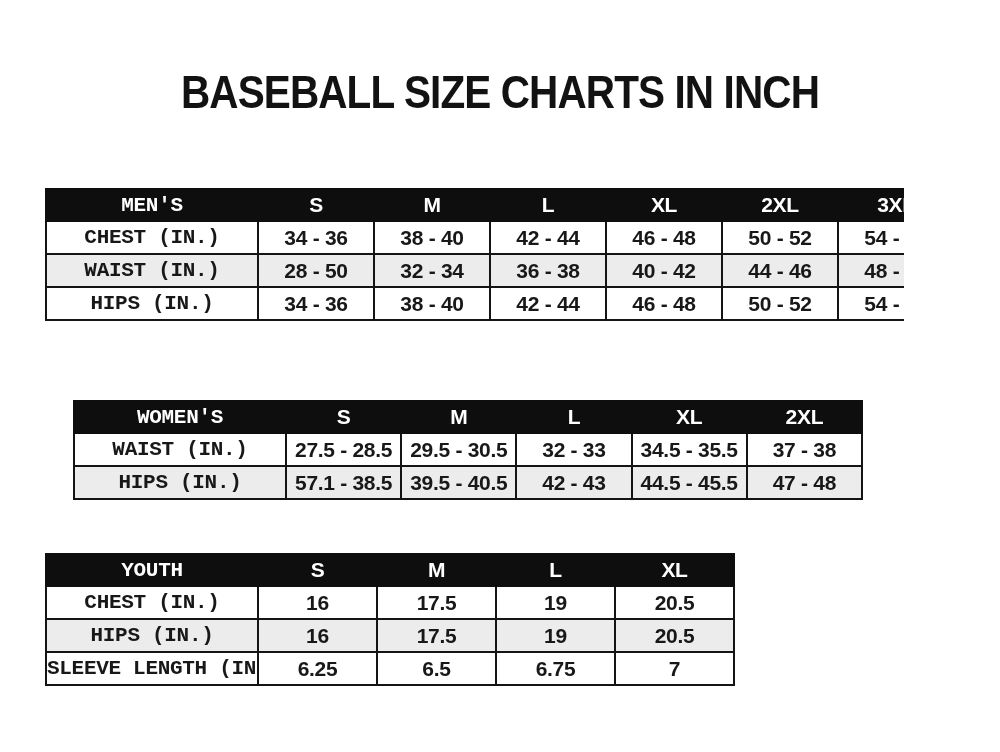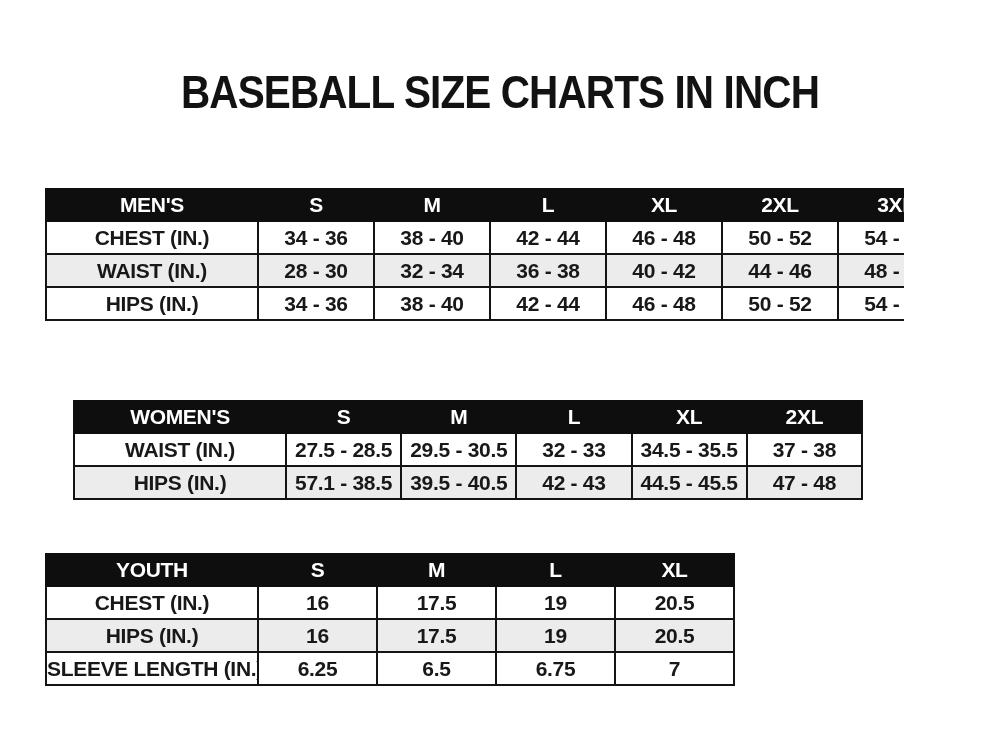--- a/index.html
+++ b/index.html
@@ -65,20 +65,21 @@
     font-size: 21px;
     color: #181818;
     background: #ffffff;
   }
   table.size-table tbody tr:nth-child(even) td {
     background: #ececec;
   }
   table.size-table th.label-col,
   table.size-table td.label-col {
     width: 210px;
+    font-family: Liberation Mono, monospace;
   }
   
   .edge-artifact {
     position: absolute;
     left: 995px;
     top: 20px;
     width: 2px;
     height: 732px;
     background: #dcdcdc;
   }
@@ -108,21 +109,21 @@
             <td class="label-col">CHEST (IN.)</td>
             <td>34 - 36</td>
             <td>38 - 40</td>
             <td>42 - 44</td>
             <td>46 - 48</td>
             <td>50 - 52</td>
             <td>54 - 56</td>
           </tr>
           <tr>
             <td class="label-col">WAIST (IN.)</td>
-            <td>28 - 30</td>
+            <td>28 - 50</td>
             <td>32 - 34</td>
             <td>36 - 38</td>
             <td>40 - 42</td>
             <td>44 - 46</td>
             <td>48 - 50</td>
           </tr>
           <tr>
             <td class="label-col">HIPS (IN.)</td>
             <td>34 - 36</td>
             <td>38 - 40</td>

